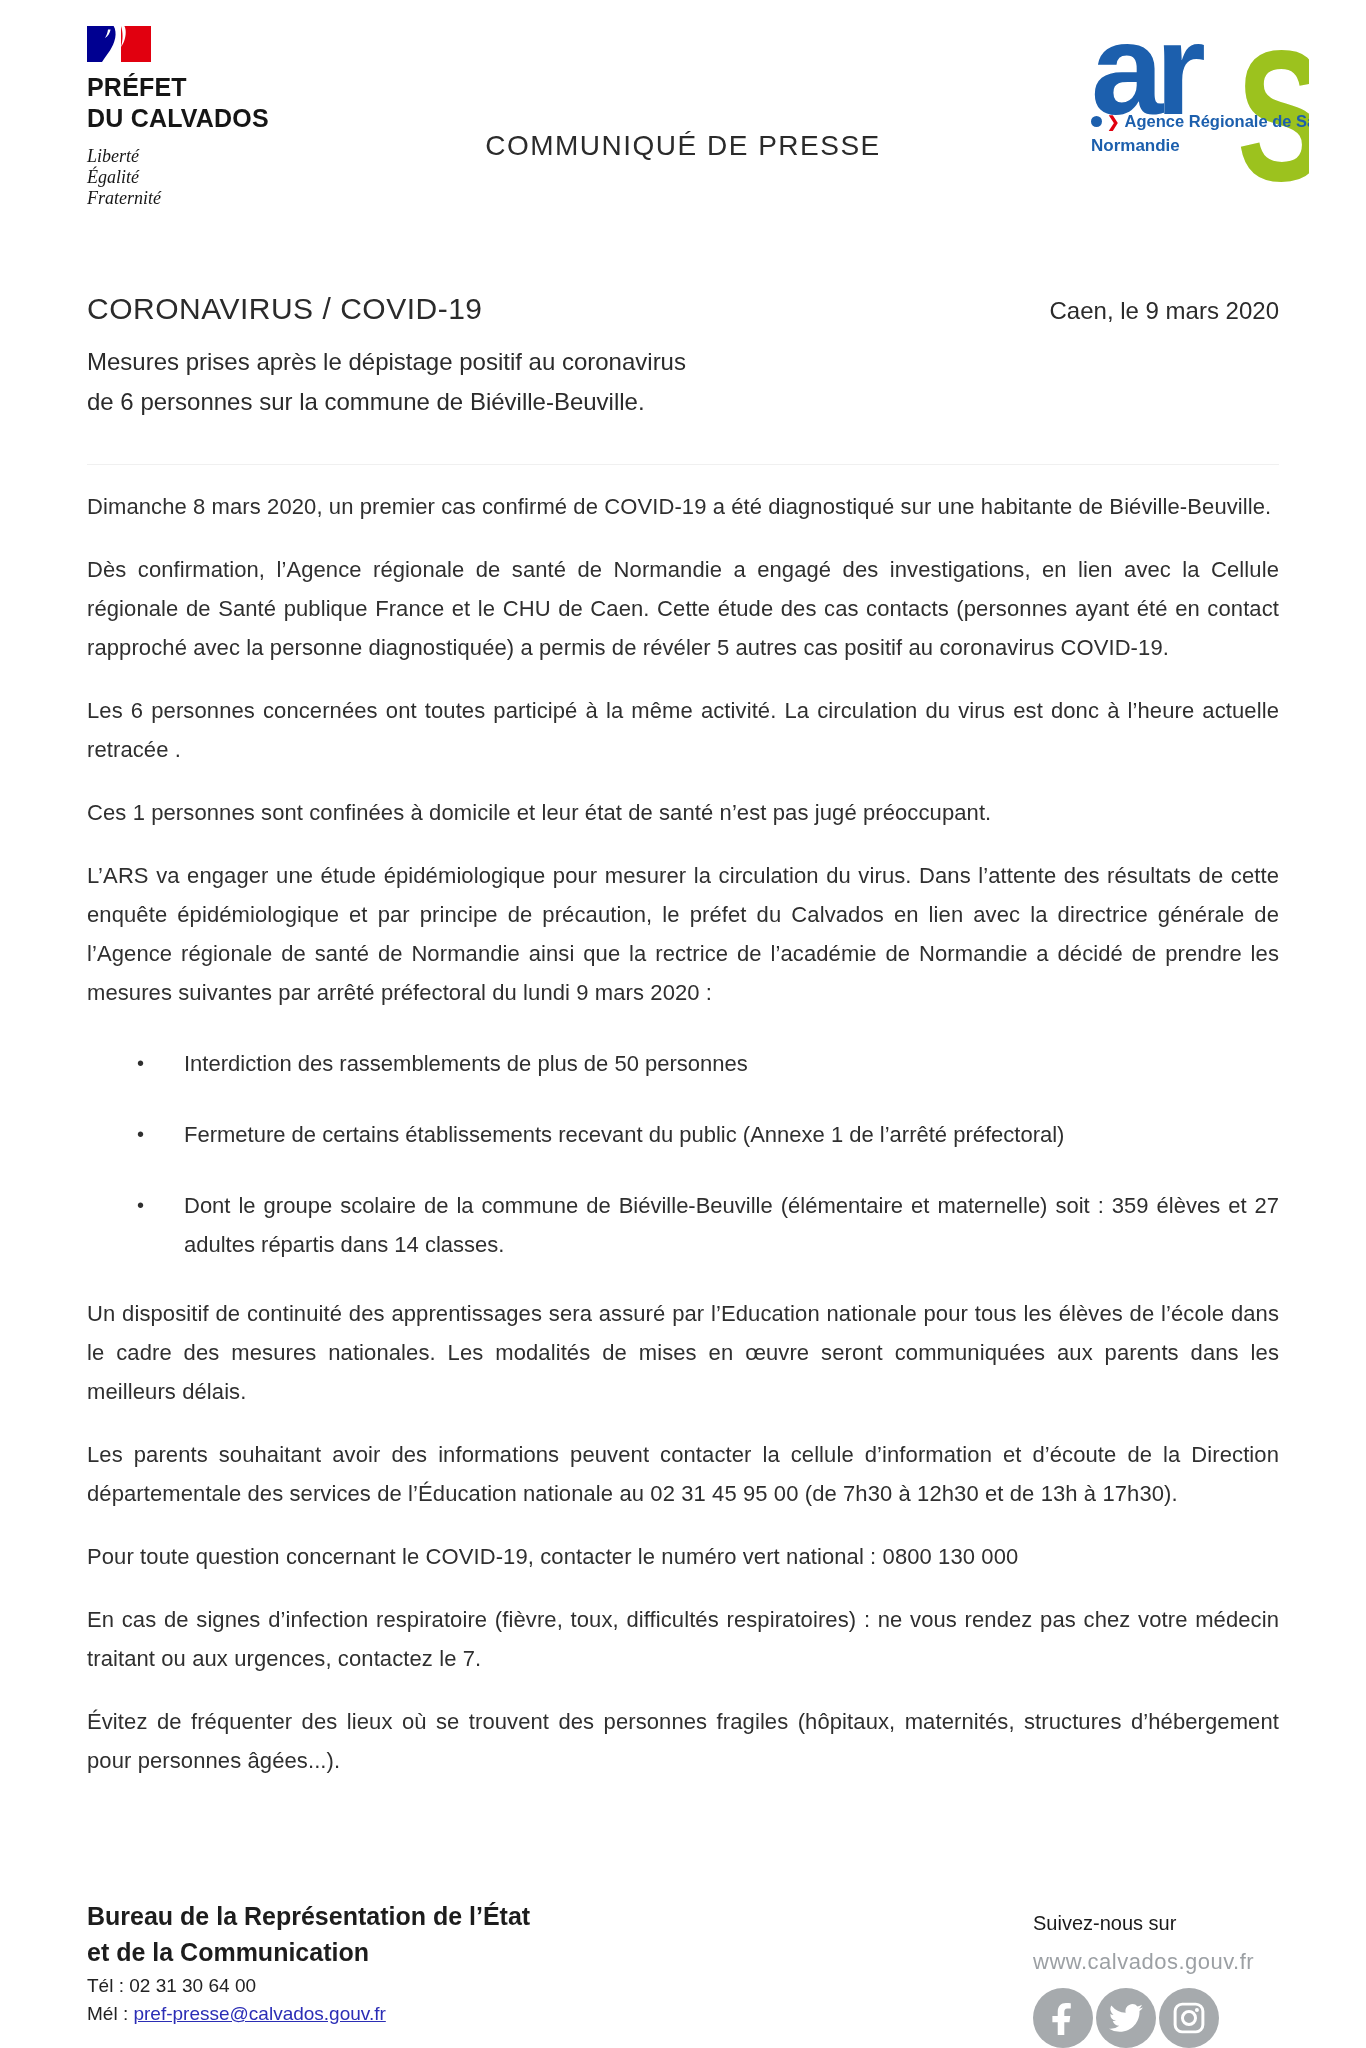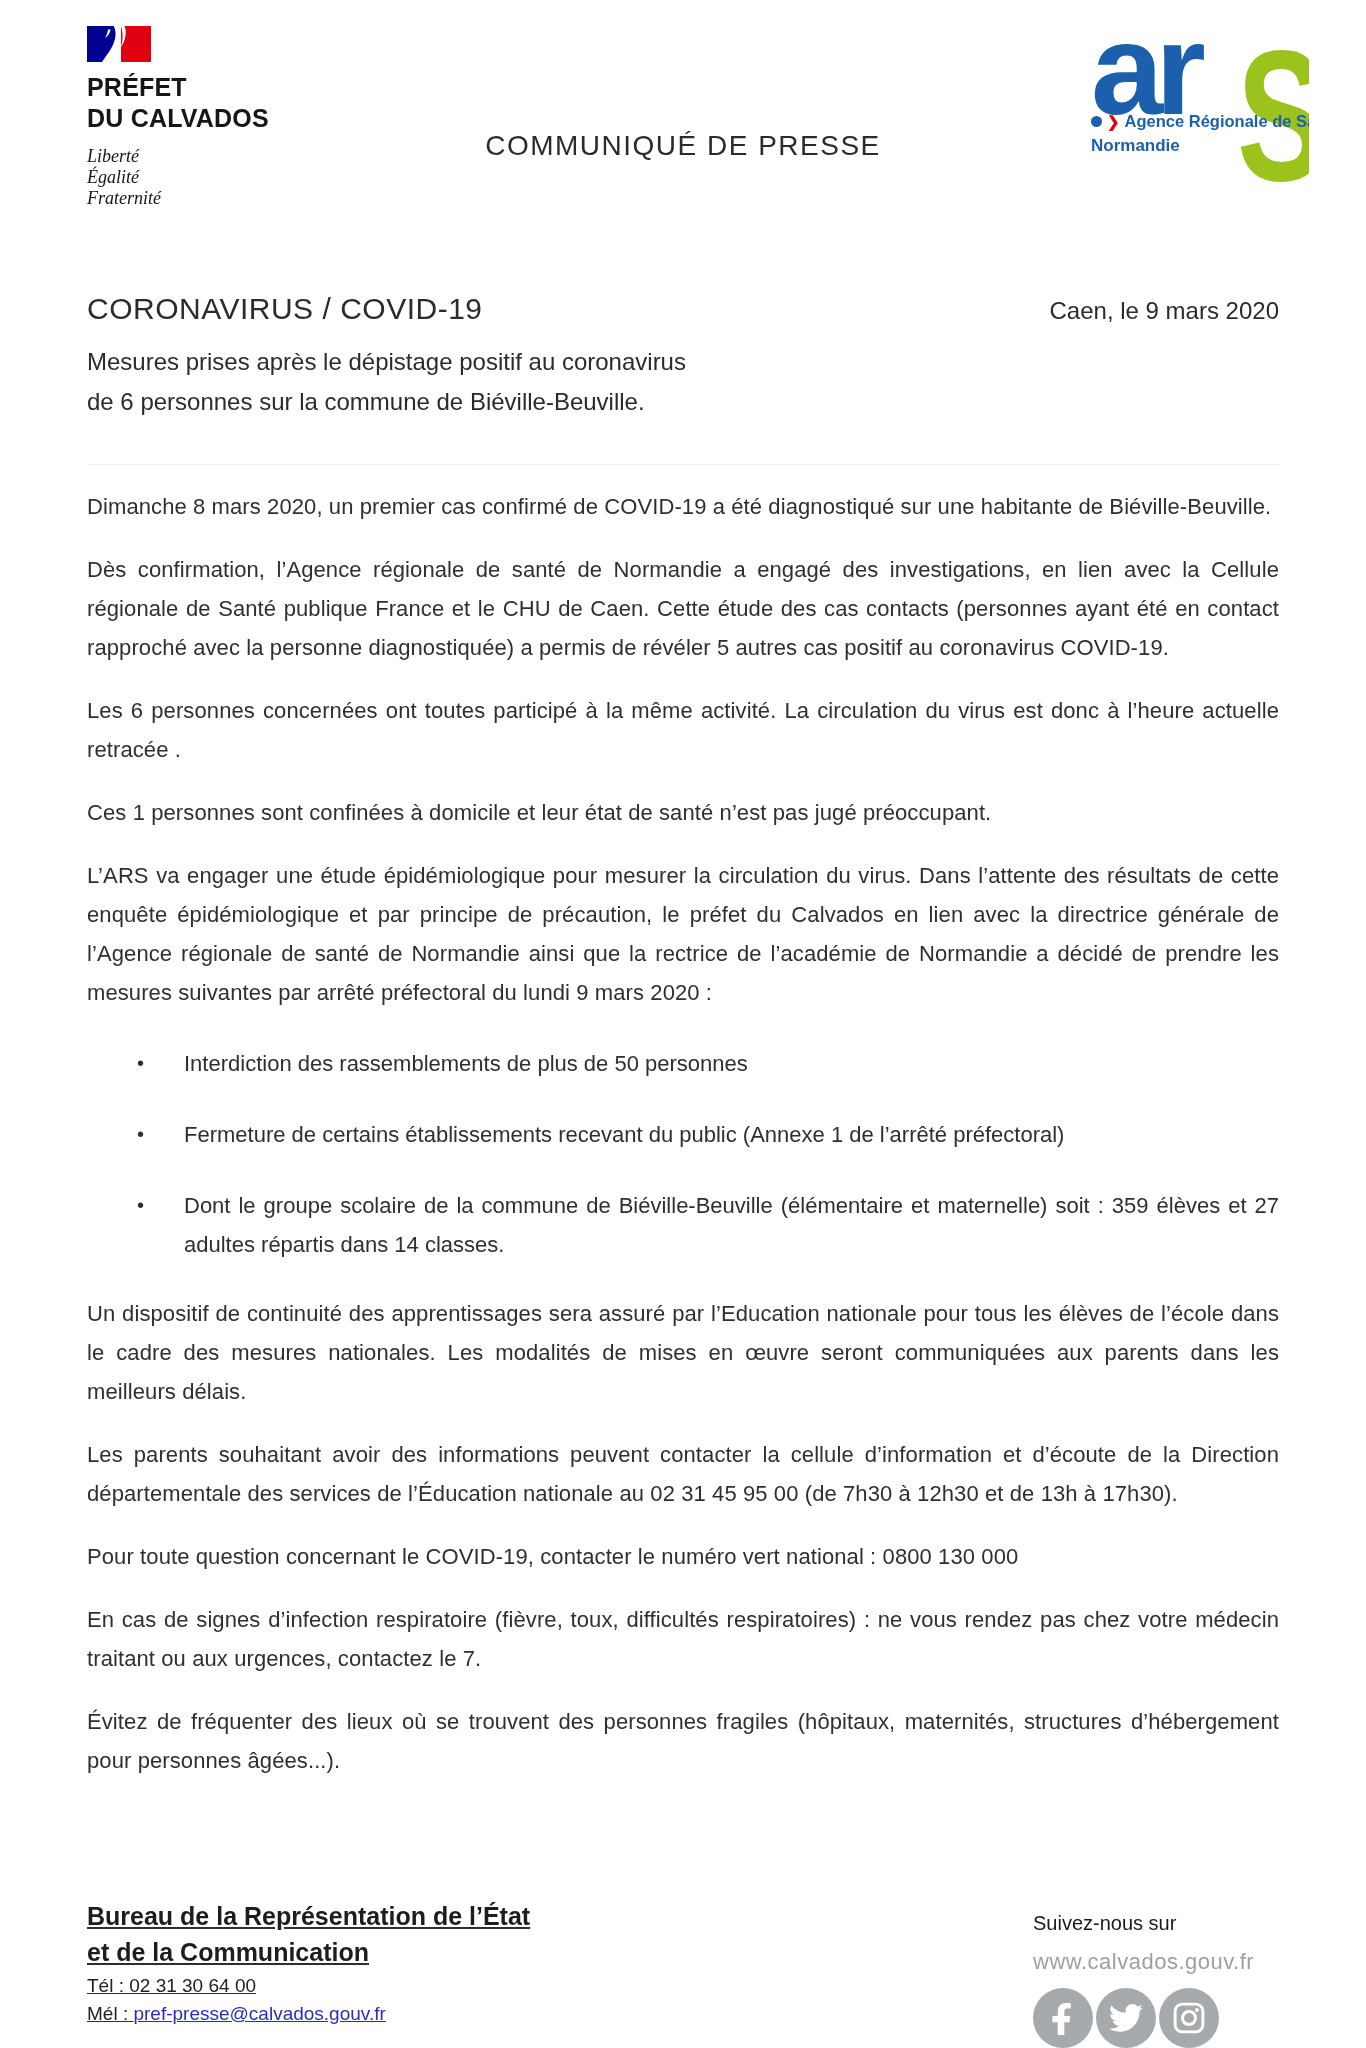--- a/index.html
+++ b/index.html
@@ -38,21 +38,21 @@
   .subtitle{margin-top:16px;font-size:24px;line-height:40px;color:#2b2b2b;}
   .rule{border:0;border-top:1px solid #f0f0f0;margin:42px 0 0;}
   .body-text{margin-top:22px;}
   .body-text p{margin:0 0 24px;font-size:22px;line-height:39px;text-align:justify;color:#2f2f2f;letter-spacing:.1px;}
   ul.measures{list-style:none;margin:32px 0 30px;padding:0;}
   ul.measures li{position:relative;padding-left:97px;margin-bottom:32px;font-size:22px;line-height:39px;text-align:justify;color:#2f2f2f;}
   ul.measures li:last-child{margin-bottom:0;}
   ul.measures .bullet{position:absolute;left:50px;top:0;font-size:20px;}
   
   .footer{position:absolute;left:30px;right:26px;top:1898px;display:flex;justify-content:space-between;align-items:flex-start;}
-  .footer-left{max-width:700px;text-decoration:underline;}
+  .footer-left{max-width:700px;}
   .footer-org{font-size:25px;font-weight:bold;line-height:36px;color:#1d1d1d;}
   .footer-tel{font-size:19px;line-height:28px;color:#222;margin-top:2px;}
   .footer-mel{font-size:19px;line-height:28px;color:#222;}
   .footer-mel a{color:#2b2db5;text-decoration:underline;}
   .footer-right{width:250px;padding-top:14px;}
   .follow-label{font-size:20px;color:#1a1a1a;}
   .site-url{font-size:22px;color:#9ca0a4;letter-spacing:.5px;margin-top:14px;}
   .social-row{display:flex;gap:3px;margin-top:13px;}
   .social-icon{width:60px;height:60px;border-radius:50%;background:#a6aaad;display:flex;align-items:center;justify-content:center;cursor:pointer;}
   .social-icon svg{display:block;}

